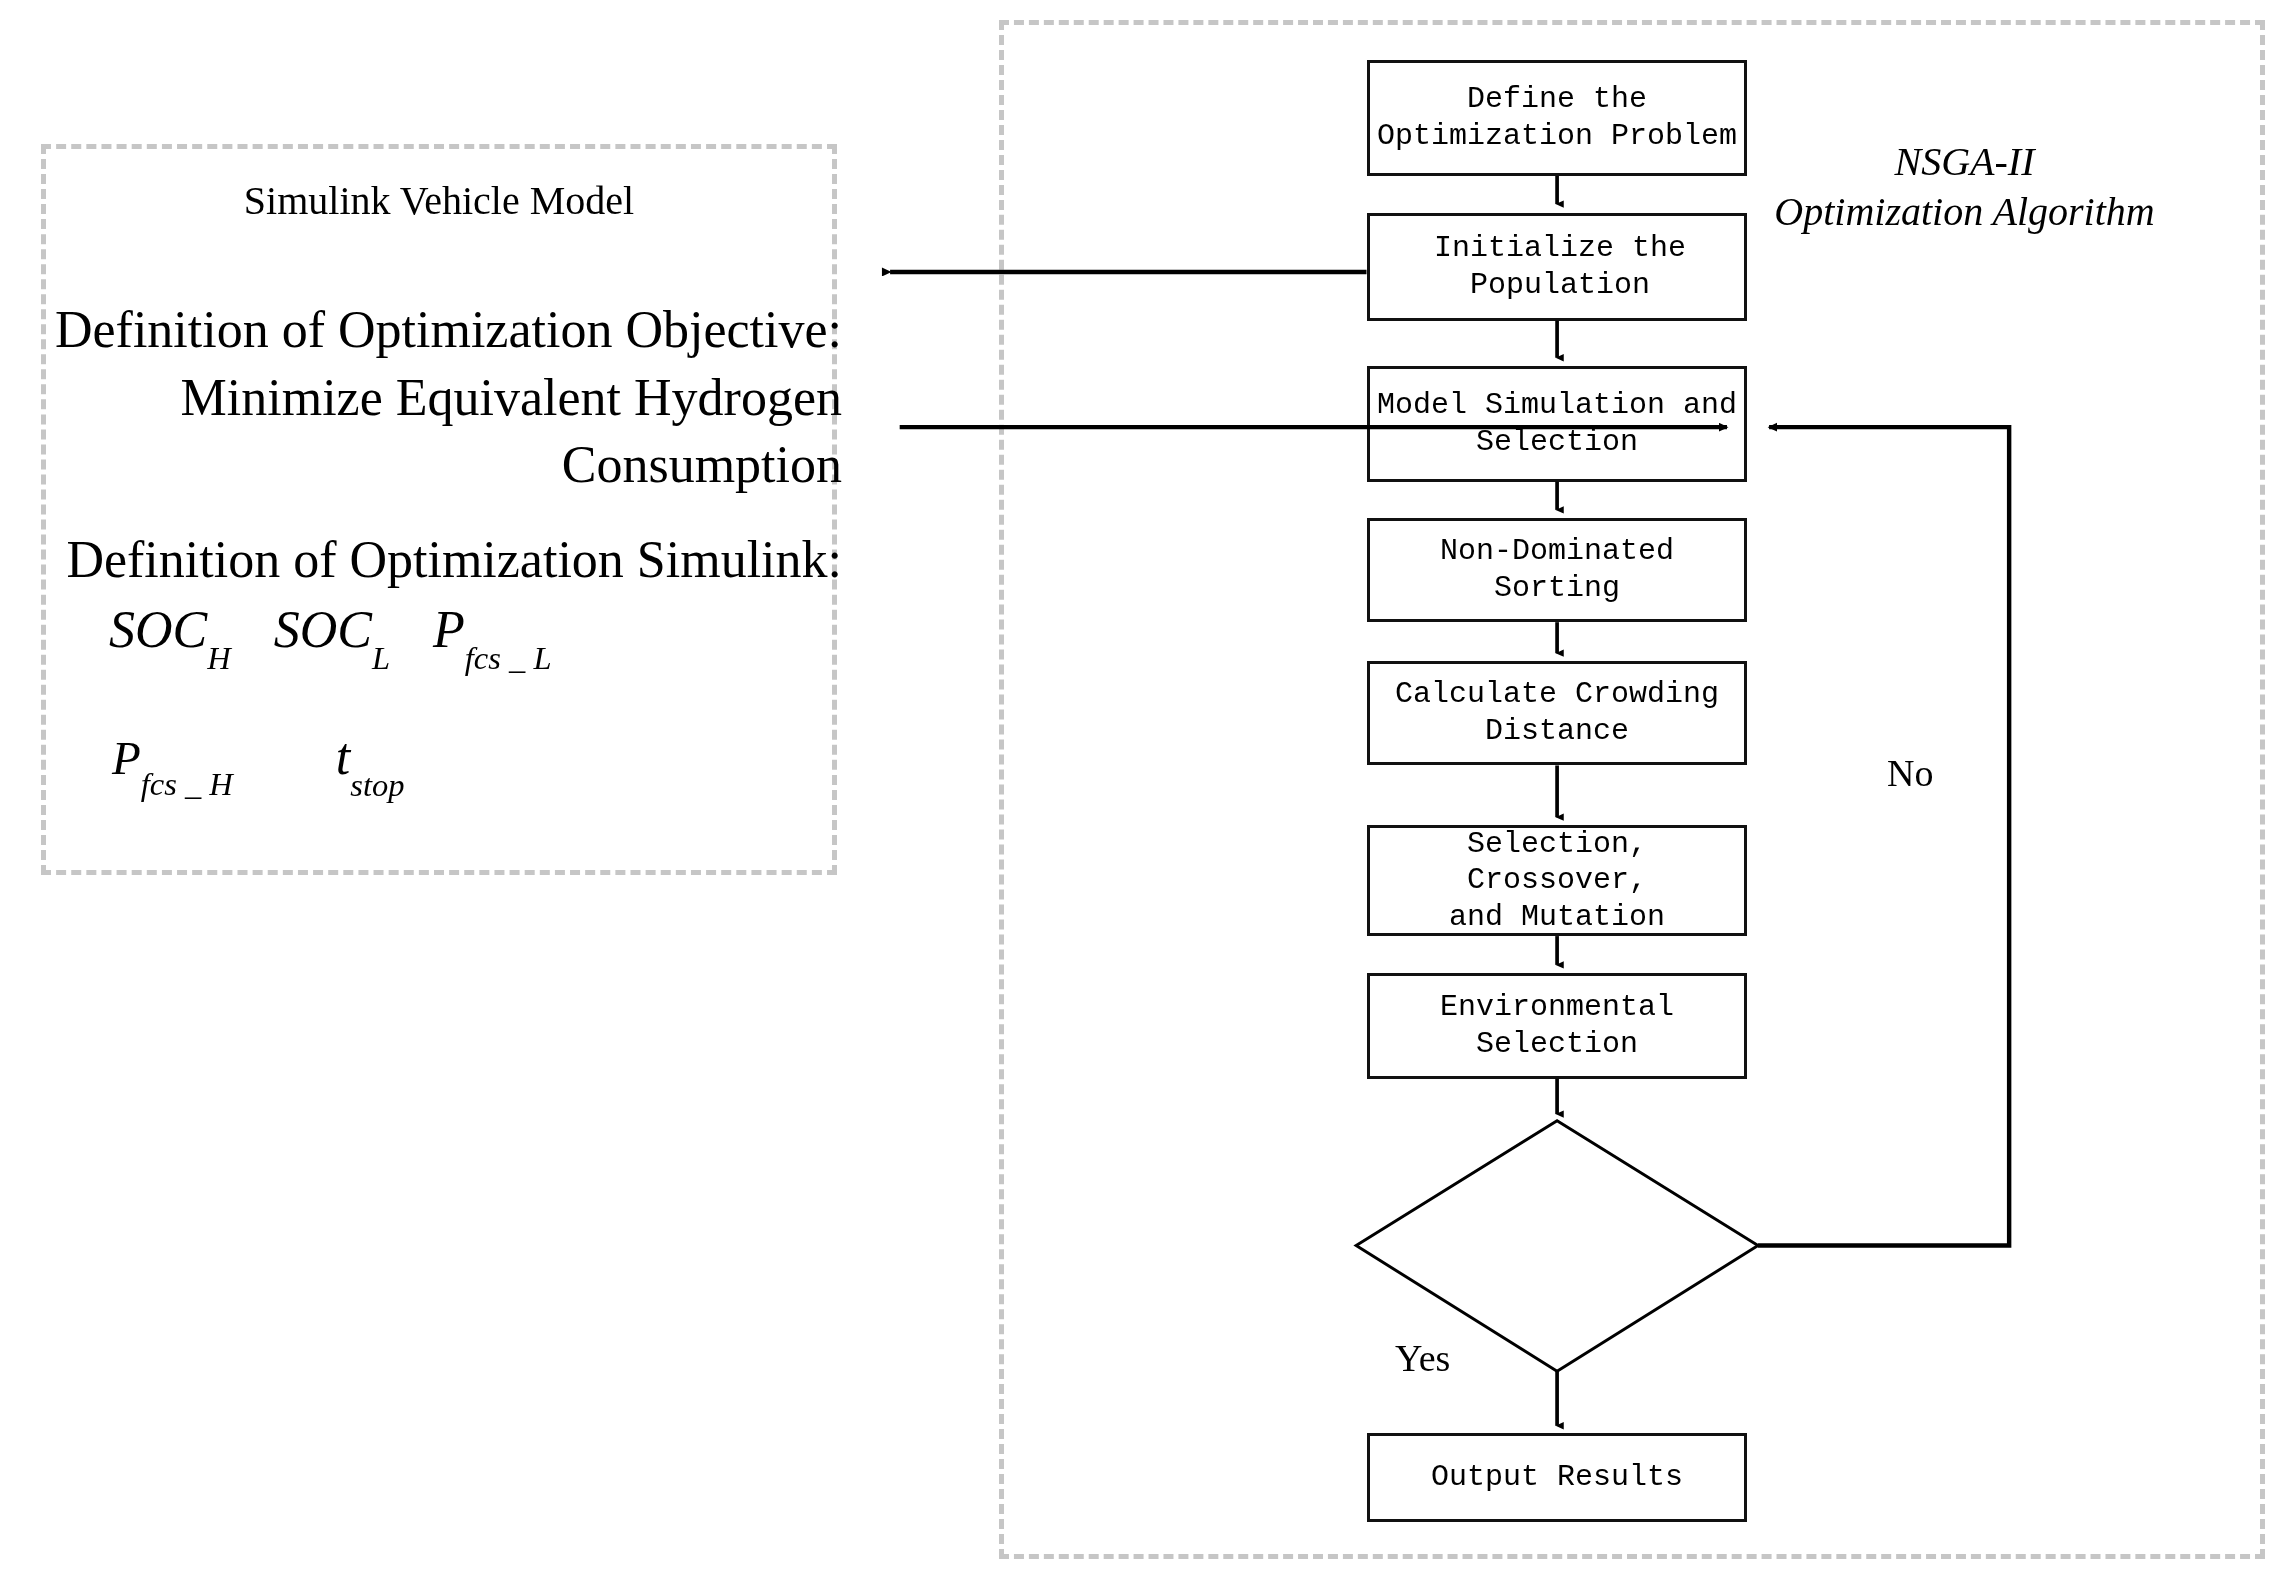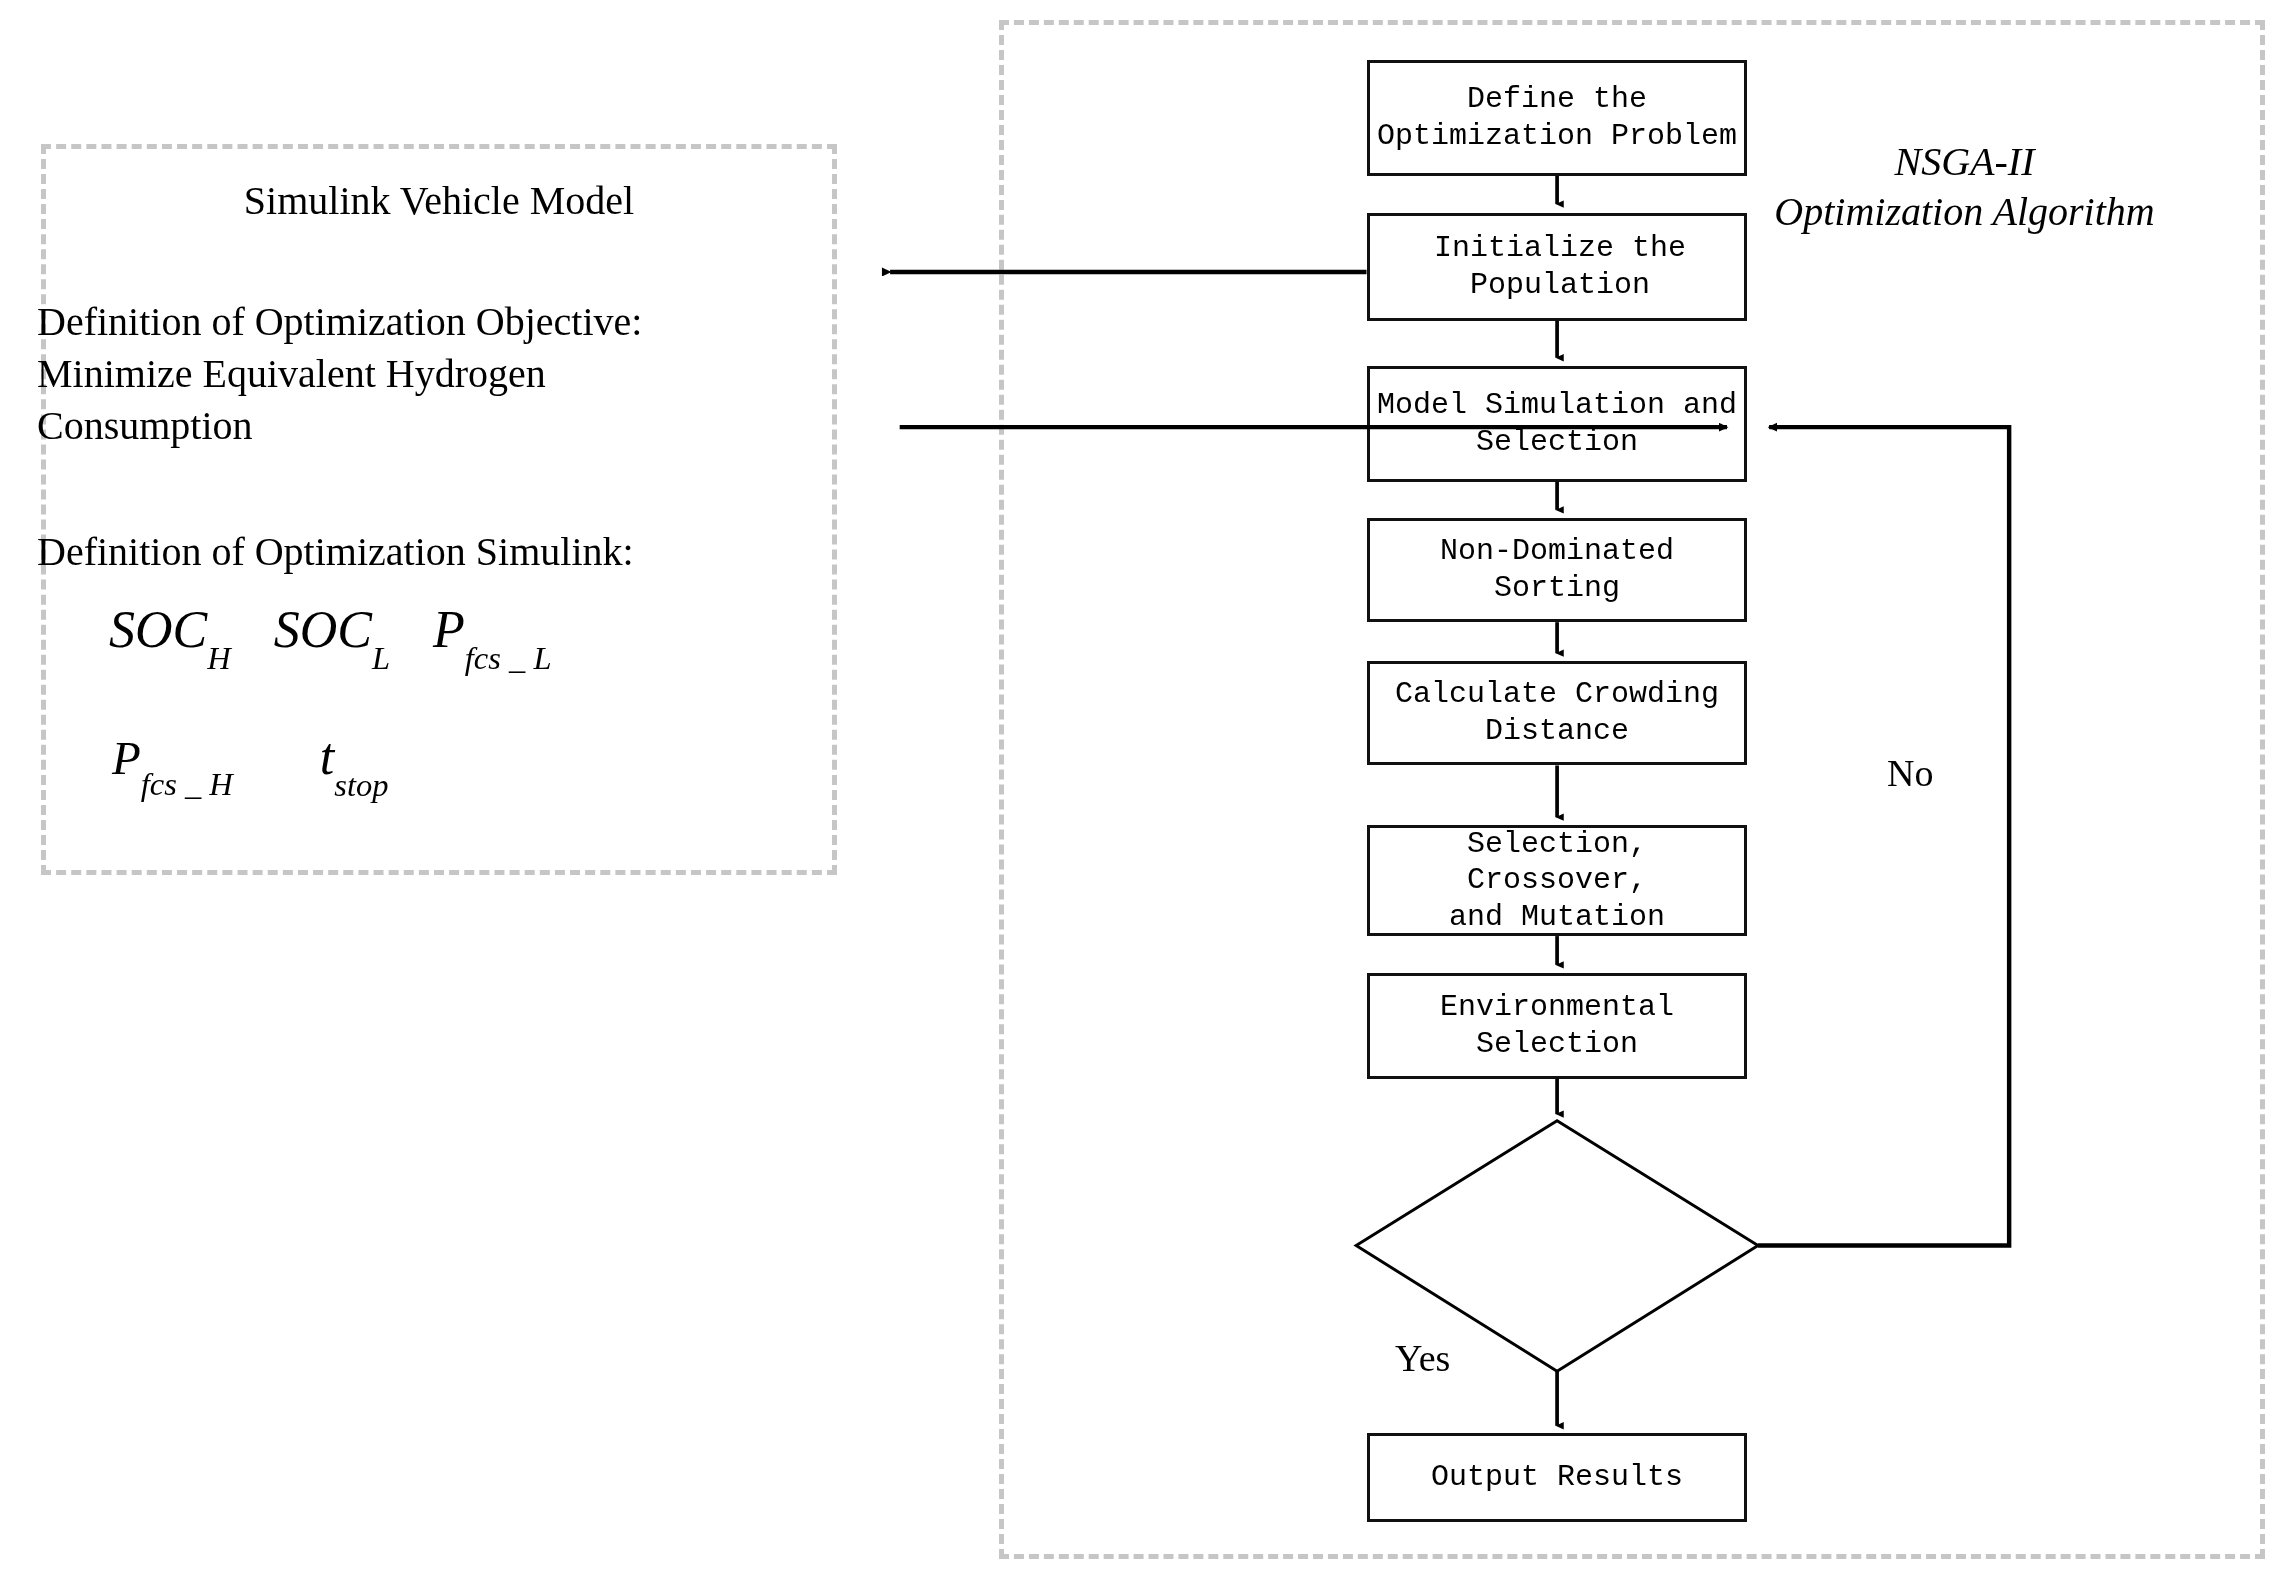--- a/index.html
+++ b/index.html
@@ -4,21 +4,21 @@
 <style>
   html,body{margin:0;padding:0;background:#ffffff;}
   body{width:2295px;height:1590px;position:relative;overflow:hidden;
        font-family:"Liberation Serif","DejaVu Serif",serif;color:#000;}
   #stage{position:absolute;left:0;top:0;width:2295px;height:1590px;}
 
   .dashed-panel{position:absolute;border:5.2px dashed #c6c6c6;box-sizing:border-box;background:transparent;}
 
   .panel-title{position:absolute;text-align:center;font-size:40px;line-height:1.26;color:#000;white-space:pre-line;}
 
-  .obj-block{position:absolute;text-align:left;font-size:40px;line-height:1.30;white-space:pre-line;}
+  .obj-block{position:absolute;text-align:right;font-size:52px;line-height:1.30;white-space:pre-line;}
 
   .var-row{position:absolute;display:flex;align-items:baseline;}
   .var{font-style:italic;font-size:52px;line-height:1;white-space:nowrap;margin-right:43px;}
   .var .sub{font-size:32.5px;font-style:italic;vertical-align:sub;position:relative;top:10.3px;}
   .var.small{font-size:47px;}
 
   .fbox{position:absolute;box-sizing:border-box;border:3.7px solid #111;background:#fff;
         display:flex;align-items:center;justify-content:center;text-align:center;
         font-size:30px;line-height:1.22;padding:0 5.9px;font-family:Liberation Mono, monospace;}
   .fbox .lbl{display:block;white-space:pre-line;}
@@ -42,21 +42,21 @@
 Consumption</div>
 
   <div class="obj-block" style="left:37px;top:526px;width:805px;">Definition of Optimization Simulink:</div>
 
   <div class="var-row" style="left:109px;top:604px;">
     <span class="var"><span>SOC</span><span class="sub">H</span></span>
     <span class="var"><span>SOC</span><span class="sub">L</span></span>
     <span class="var"><span>P</span><span class="sub">fcs _ L</span></span>
   </div>
 
-  <div class="var-row" style="left:112px;top:731px;">
+  <div class="var-row" style="left:112px;top:731px;gap:16px;">
     <span class="var small"><span>P</span><span class="sub">fcs _ H</span></span>
     <span class="var" style="margin-left:44px;"><span>t</span><span class="sub">stop</span></span>
   </div>
 
   <div class="dashed-panel" style="left:999px;top:20px;width:1266px;height:1539px;"></div>
 
   <div class="panel-title" style="left:1728px;top:137px;width:473px;font-style:italic;">NSGA-II
 Optimization Algorithm</div>
 
   <div class="fbox" style="left:1367px;top:60px;width:380px;height:116px;">

